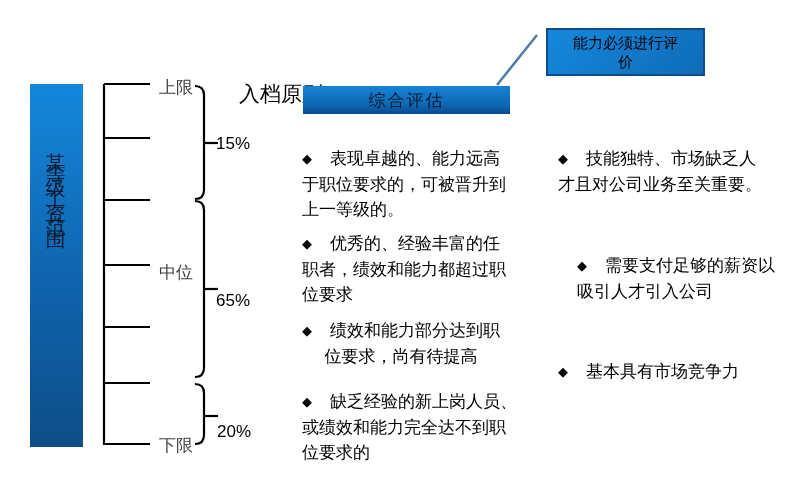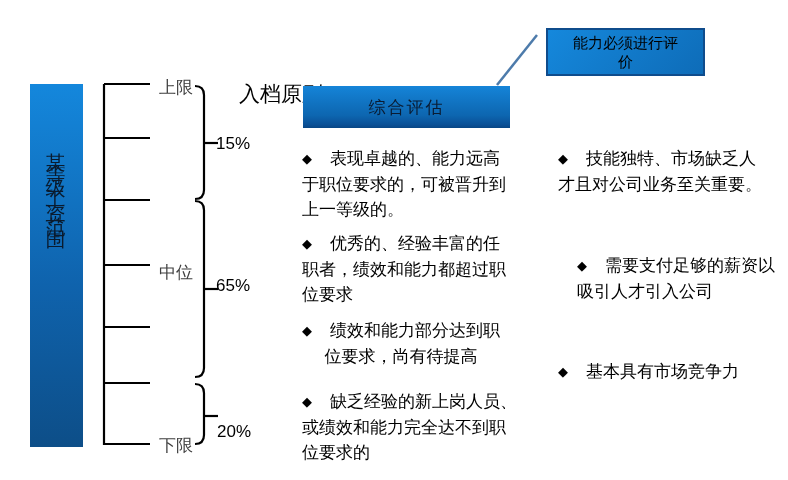--- a/index.html
+++ b/index.html
@@ -19,21 +19,21 @@
     font-size:20px; letter-spacing:13px; padding-top:52px;
     color:#0a1b2e;
   }
   
   .ladder-svg { position:absolute; left:95px; top:75px; }
   .lvl-label { position:absolute; font-size:17px; color:#404040; white-space:nowrap; }
   .pct-label { position:absolute; font-size:17px; color:#000; white-space:nowrap; }
   .principle { position:absolute; left:239px; top:52px; font-size:21px; color:#000;margin-top:28px; }
   
   .hdr {
-    position:absolute; height:42px;
+    position:absolute; height:28px;
     background:linear-gradient(180deg,#1584d8 0%,#0d66b0 70%,#0a5096 92%,#084684 100%);
     display:flex; align-items:center; justify-content:center;
   }
   .hdr-text { font-size:17px; letter-spacing:2px; color:#0a1c33; }
   .hdr-mid   { left:303px; top:86px; width:207px; }
   .hdr-right { left:558px; top:86px; width:201px; }
   
   .callout {
     position:absolute; left:546px; top:28px; width:159px; height:48px;
     box-sizing:border-box; border:2px solid #0f4c8c;
@@ -80,21 +80,21 @@
       <path d="M 100,309 Q 109,309 109,318 L 109,360 Q 109,369 100,369"></path>
       <line x1="109" y1="341" x2="123" y2="341"></line>
     </g>
   </svg>
 
   <span class="lvl-label" style="left:159px; top:76px;">上限</span>
   <span class="lvl-label" style="left:159px; top:261px;">中位</span>
   <span class="lvl-label" style="left:159px; top:434px;">下限</span>
 
   <span class="pct-label" style="left:216px; top:134px;">15%</span>
-  <span class="pct-label" style="left:216px; top:276px;">65%</span>
+  <span class="pct-label" style="left:216px; top:291px;">65%</span>
   <span class="pct-label" style="left:217px; top:422px;">20%</span>
 
   <span class="principle">入档原则</span>
 
   <svg class="connector-svg" width="56" height="62" viewBox="0 0 56 62">
     <line x1="7" y1="56" x2="47" y2="6" stroke="#4d7bab" stroke-width="2.5"></line>
   </svg>
 
   <div class="callout">
     <span class="callout-text">能力必须进行评

